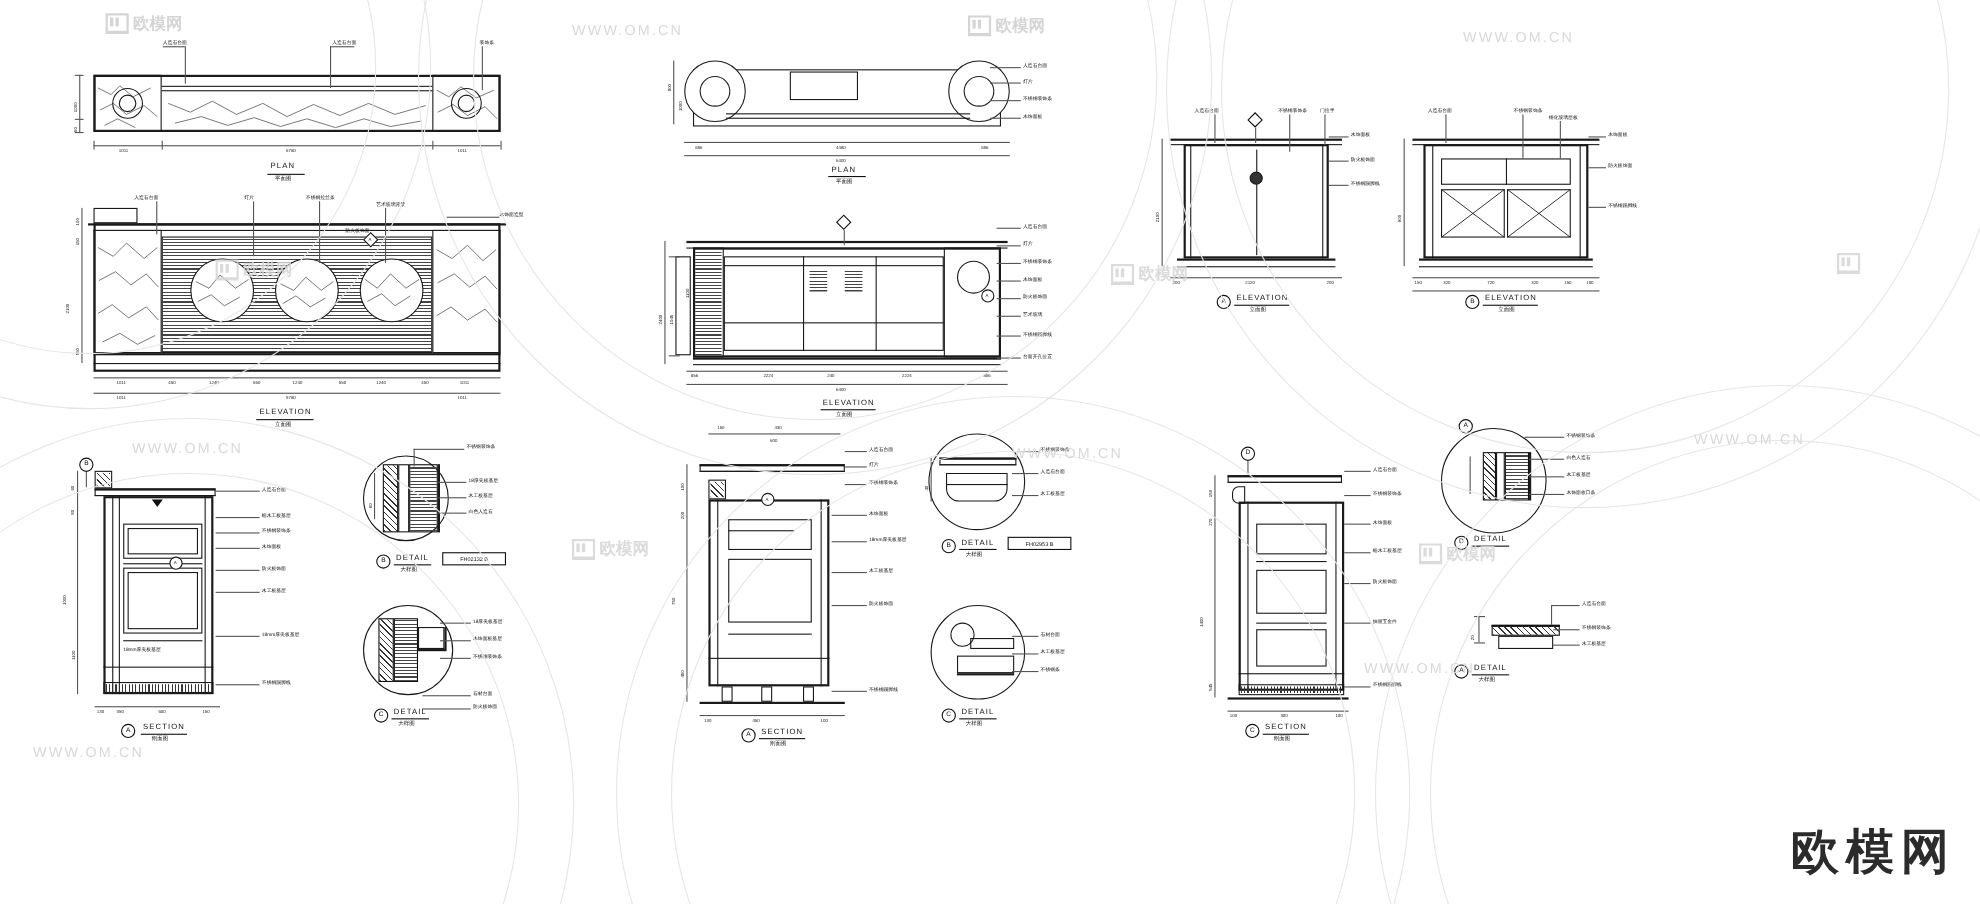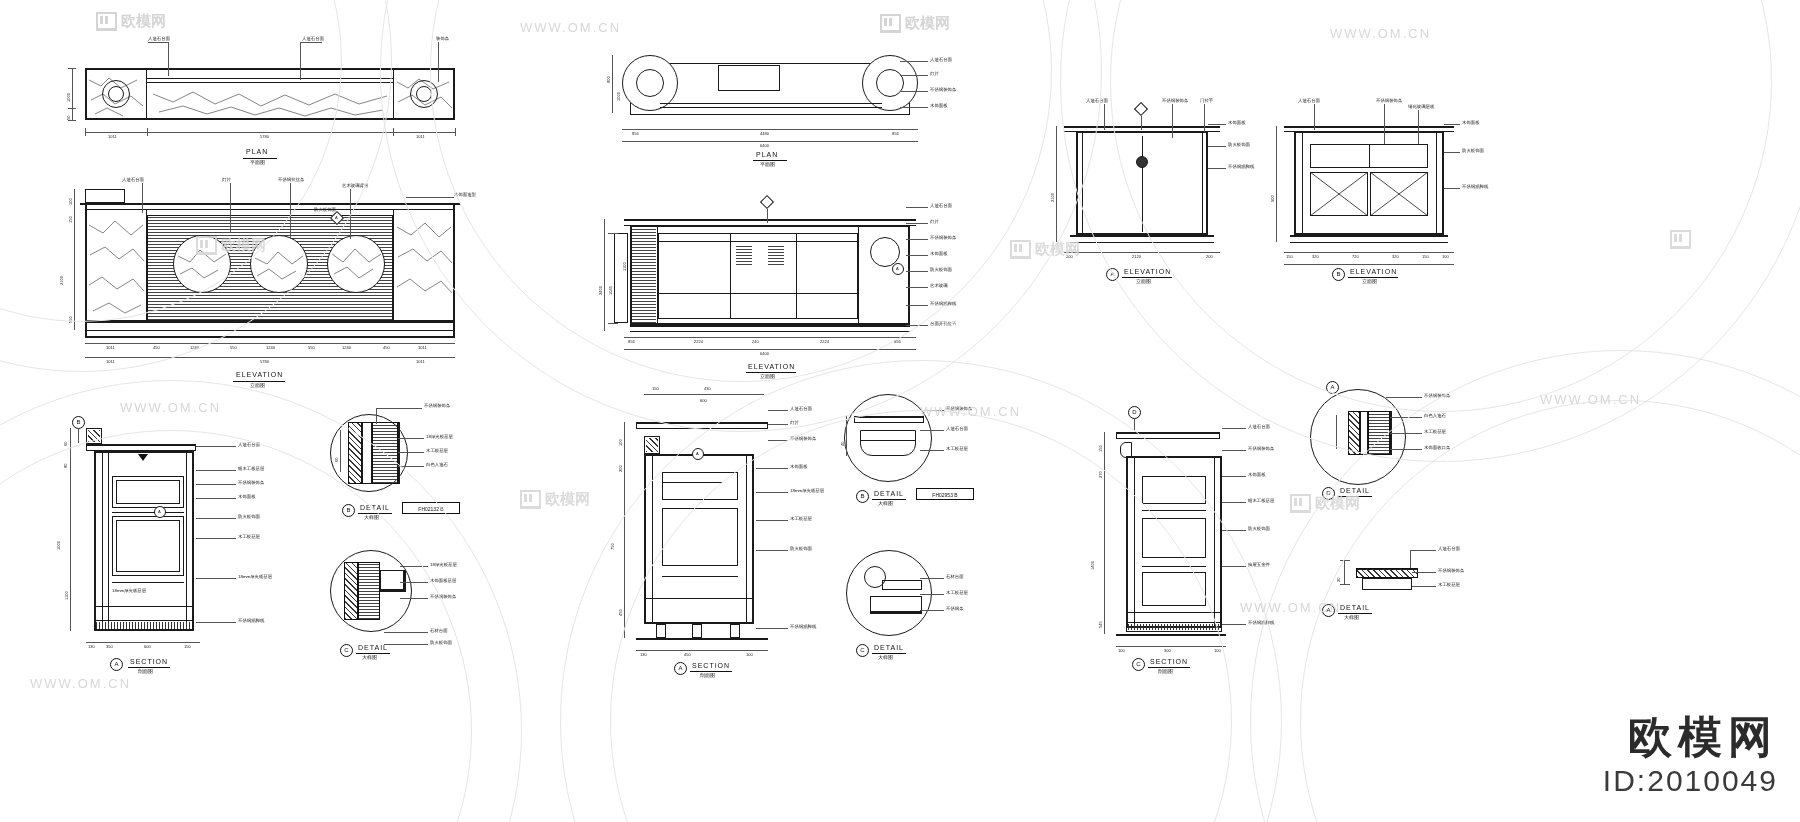--- a/index.html
+++ b/index.html
@@ -944,16 +944,15 @@
     <div class="lbl" style="left:138px; top:62px;">木工板基层</div>
 
     <div class="bub" style="left:22px; top:84px;">A</div>
     <div class="ttl" style="left:40px; top:84px;">DETAIL</div>
     <div class="ctr-title-underline" style="left:38px; top:93px; width:34px;"></div>
     <div class="ttl-sub" style="left:44px; top:94px;">大样图</div>
   </div>
 
   <div class="brand-stamp">
     <div class="bs-name">欧模网</div>
-    <div class="bs-id">ID:2010049</div>
   </div>
 
 </div>
 
 </body></html>

